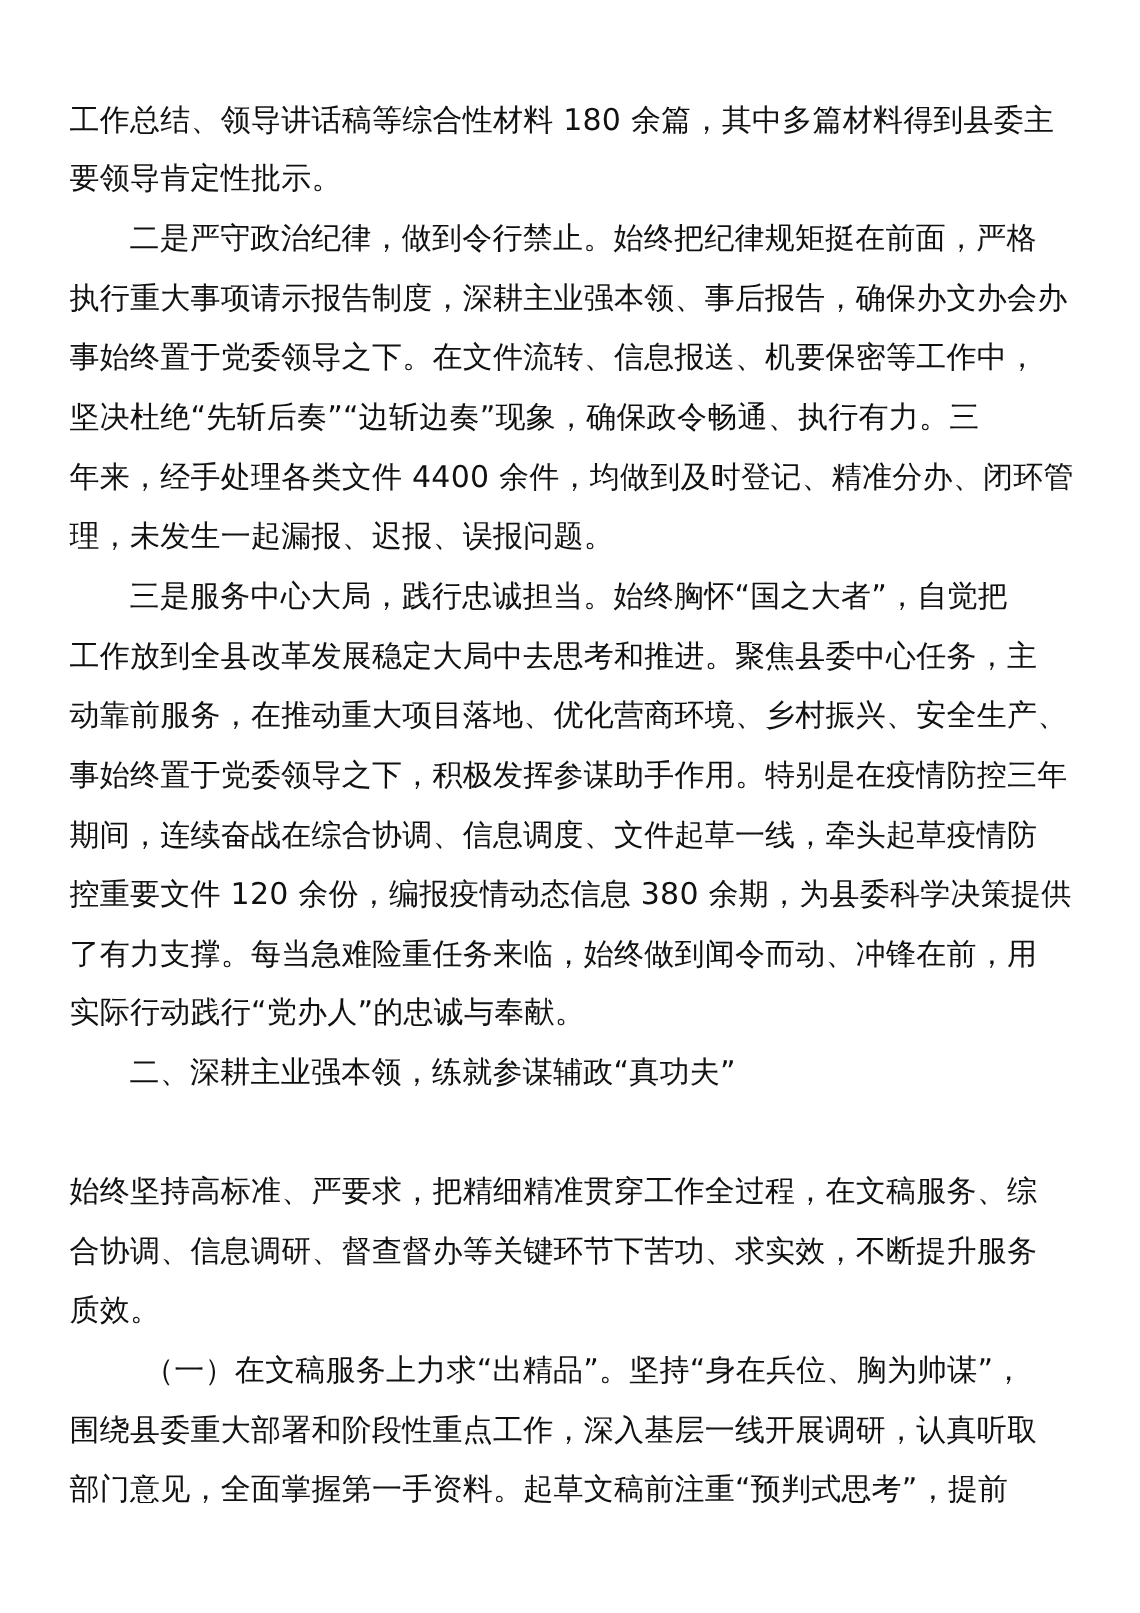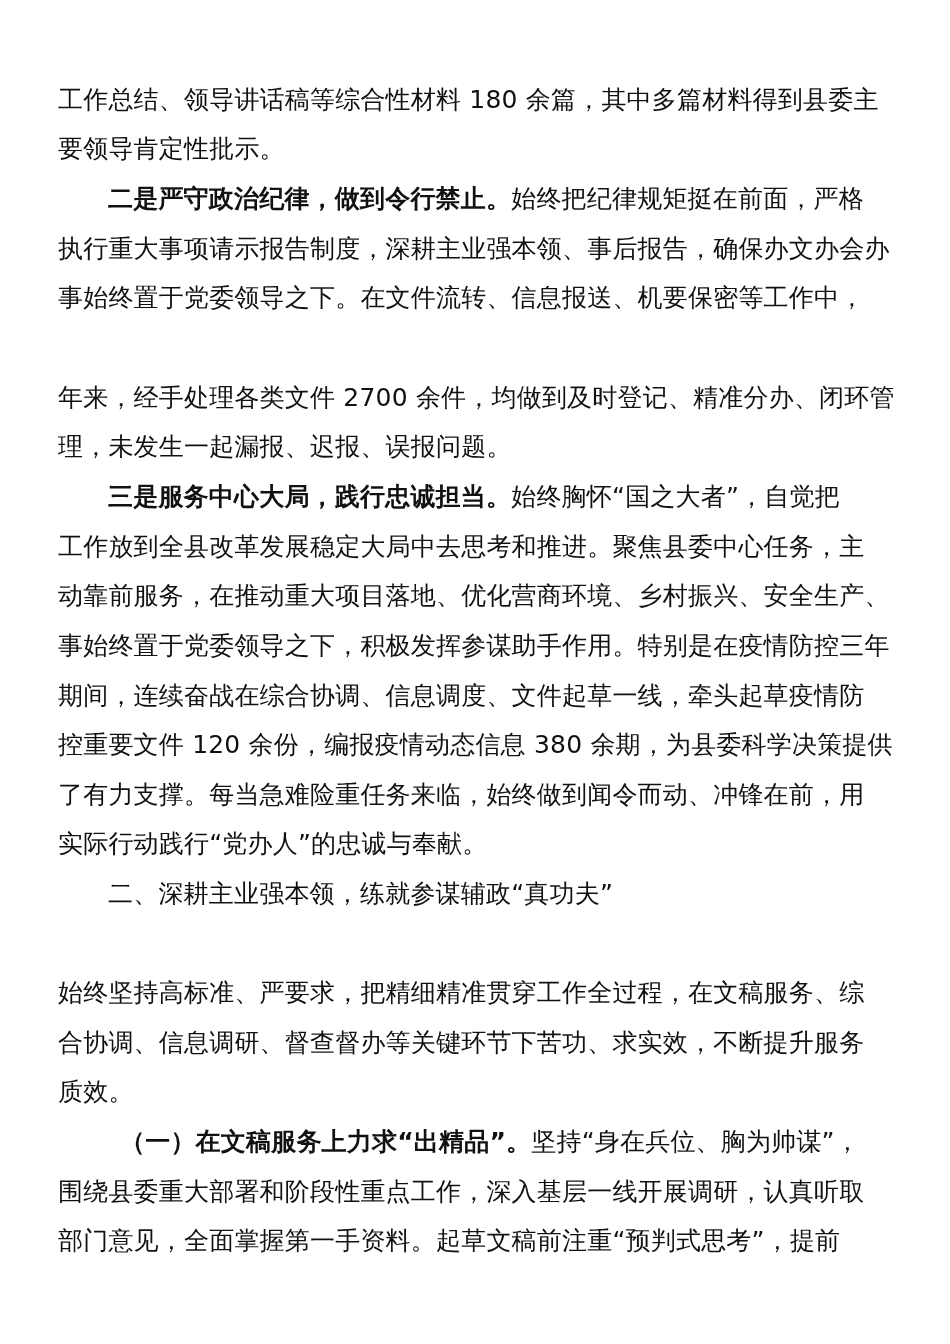--- a/index.html
+++ b/index.html
@@ -3,32 +3,33 @@
 <meta charset="utf-8">
 <style>
   html, body { margin: 0; padding: 0; background: #ffffff; }
   body { width: 950px; height: 1344px; position: relative; overflow: hidden;
          font-family: "DejaVu Sans", "Liberation Sans", sans-serif; color: #111111; }
   .page { position: absolute; left: 0; top: 12px; width: 950px; height: 1344px; background: #fff; border-radius: 15px; }
   .line { position: absolute; left: 58px; width: 840px; height: 40px;
           font-size: 25px; line-height: 40px; white-space: nowrap; letter-spacing: 0.2px; }
   .indent { left: 108px; }
   .indent-sub { left: 120px; }
-  b { font-weight: bold; margin-top: 28px; }
+  b { font-weight: normal; margin-top: 28px; }
 </style>
 </head>
 <body>
 
 <div class="page">
   <div class="line" style="top:68px">工作总结、领导讲话稿等综合性材料 180 余篇，其中多篇材料得到县委主</div>
   <div class="line" style="top:117px">要领导肯定性批示。</div>
   <div class="line indent" style="top:167px"><b>二是严守政治纪律，做到令行禁止。</b><span>始终把纪律规矩挺在前面，严格</span></div>
   <div class="line" style="top:217px">执行重大事项请示报告制度，深耕主业强本领、事后报告，确保办文办会办</div>
   <div class="line" style="top:266px">事始终置于党委领导之下。在文件流转、信息报送、机要保密等工作中，</div>
-  <div class="line" style="top:366px">年来，经手处理各类文件 2700 余件，均做到及时登记、精准分办、闭环管</div>
+  <div class="line" style="top:316px">坚决杜绝“先斩后奏”“边斩边奏”现象，确保政令畅通、执行有力。三</div>
+  <div class="line" style="top:366px">年来，经手处理各类文件 4400 余件，均做到及时登记、精准分办、闭环管</div>
   <div class="line" style="top:415px">理，未发生一起漏报、迟报、误报问题。</div>
   <div class="line indent" style="top:465px"><b>三是服务中心大局，践行忠诚担当。</b><span>始终胸怀“国之大者”，自觉把</span></div>
   <div class="line" style="top:515px">工作放到全县改革发展稳定大局中去思考和推进。聚焦县委中心任务，主</div>
   <div class="line" style="top:564px">动靠前服务，在推动重大项目落地、优化营商环境、乡村振兴、安全生产、</div>
   <div class="line" style="top:614px">事始终置于党委领导之下，积极发挥参谋助手作用。特别是在疫情防控三年</div>
   <div class="line" style="top:664px">期间，连续奋战在综合协调、信息调度、文件起草一线，牵头起草疫情防</div>
   <div class="line" style="top:713px">控重要文件 120 余份，编报疫情动态信息 380 余期，为县委科学决策提供</div>
   <div class="line" style="top:763px">了有力支撑。每当急难险重任务来临，始终做到闻令而动、冲锋在前，用</div>
   <div class="line" style="top:812px">实际行动践行“党办人”的忠诚与奉献。</div>
   <div class="line indent" style="top:862px">二、深耕主业强本领，练就参谋辅政“真功夫”</div>

